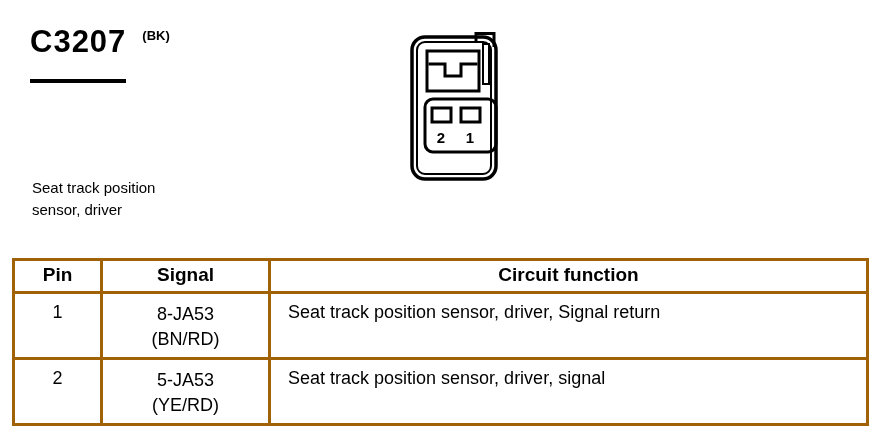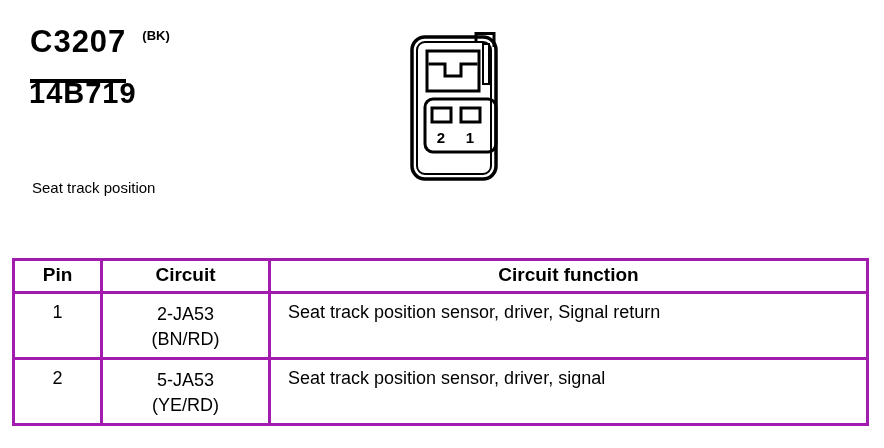--- a/index.html
+++ b/index.html
@@ -46,21 +46,21 @@
     text-align:center;
   }
   
   .pinout-table{
     position:absolute;left:12px;top:258px;
     width:857px;
     border-collapse:collapse;
     table-layout:fixed;
   }
   .pinout-table th,.pinout-table td{
-    border:3px solid #a21caf;
+    border:3px solid #a16207;
   }
   .pinout-table thead tr{height:33px;}
   .pinout-table th{
     font-size:19px;font-weight:bold;
     text-align:center;vertical-align:middle;
     padding:1px 0 3px 0;
   }
   .pinout-table tbody tr{height:66px;}
   .pinout-table td{
     font-size:18px;
@@ -72,23 +72,23 @@
   td.function-cell{text-align:left;padding-left:17px;padding-right:14px;}
 </style>
 </head>
 <body>
 
 <div class="page">
 
   <div class="id-row">
     <span class="connector-id">C3207</span><span class="color-code">(BK)</span>
   </div>
-  <div class="part-number">14B719</div>
   <div class="description">
     <div>Seat track position</div>
+    <div>sensor, driver</div>
   </div>
 
   <div class="connector-figure">
     <svg width="96" height="152" viewBox="0 0 96 152" fill="none" stroke="#000" stroke-linejoin="miter">
 
       <rect x="4" y="6" width="84" height="142" rx="13" stroke-width="3.5"></rect>
 
       <rect x="9" y="11" width="74" height="132" rx="8" stroke-width="2"></rect>
 
       <path d="M68,10 V2.5 H86 V16" stroke-width="3"></path>
@@ -111,29 +111,29 @@
 
   <table class="pinout-table">
     <colgroup>
       <col style="width:88px">
       <col style="width:168px">
       <col>
     </colgroup>
     <thead>
       <tr>
         <th>Pin</th>
-        <th>Circuit</th>
+        <th>Signal</th>
         <th>Circuit function</th>
       </tr>
     </thead>
     <tbody>
       <tr>
         <td class="pin-cell">1</td>
         <td class="circuit-cell">
-          <div>2-JA53</div>
+          <div>8-JA53</div>
           <div>(BN/RD)</div>
         </td>
         <td class="function-cell">Seat track position sensor, driver, Signal return</td>
       </tr>
       <tr>
         <td class="pin-cell">2</td>
         <td class="circuit-cell">
           <div>5-JA53</div>
           <div>(YE/RD)</div>
         </td>

